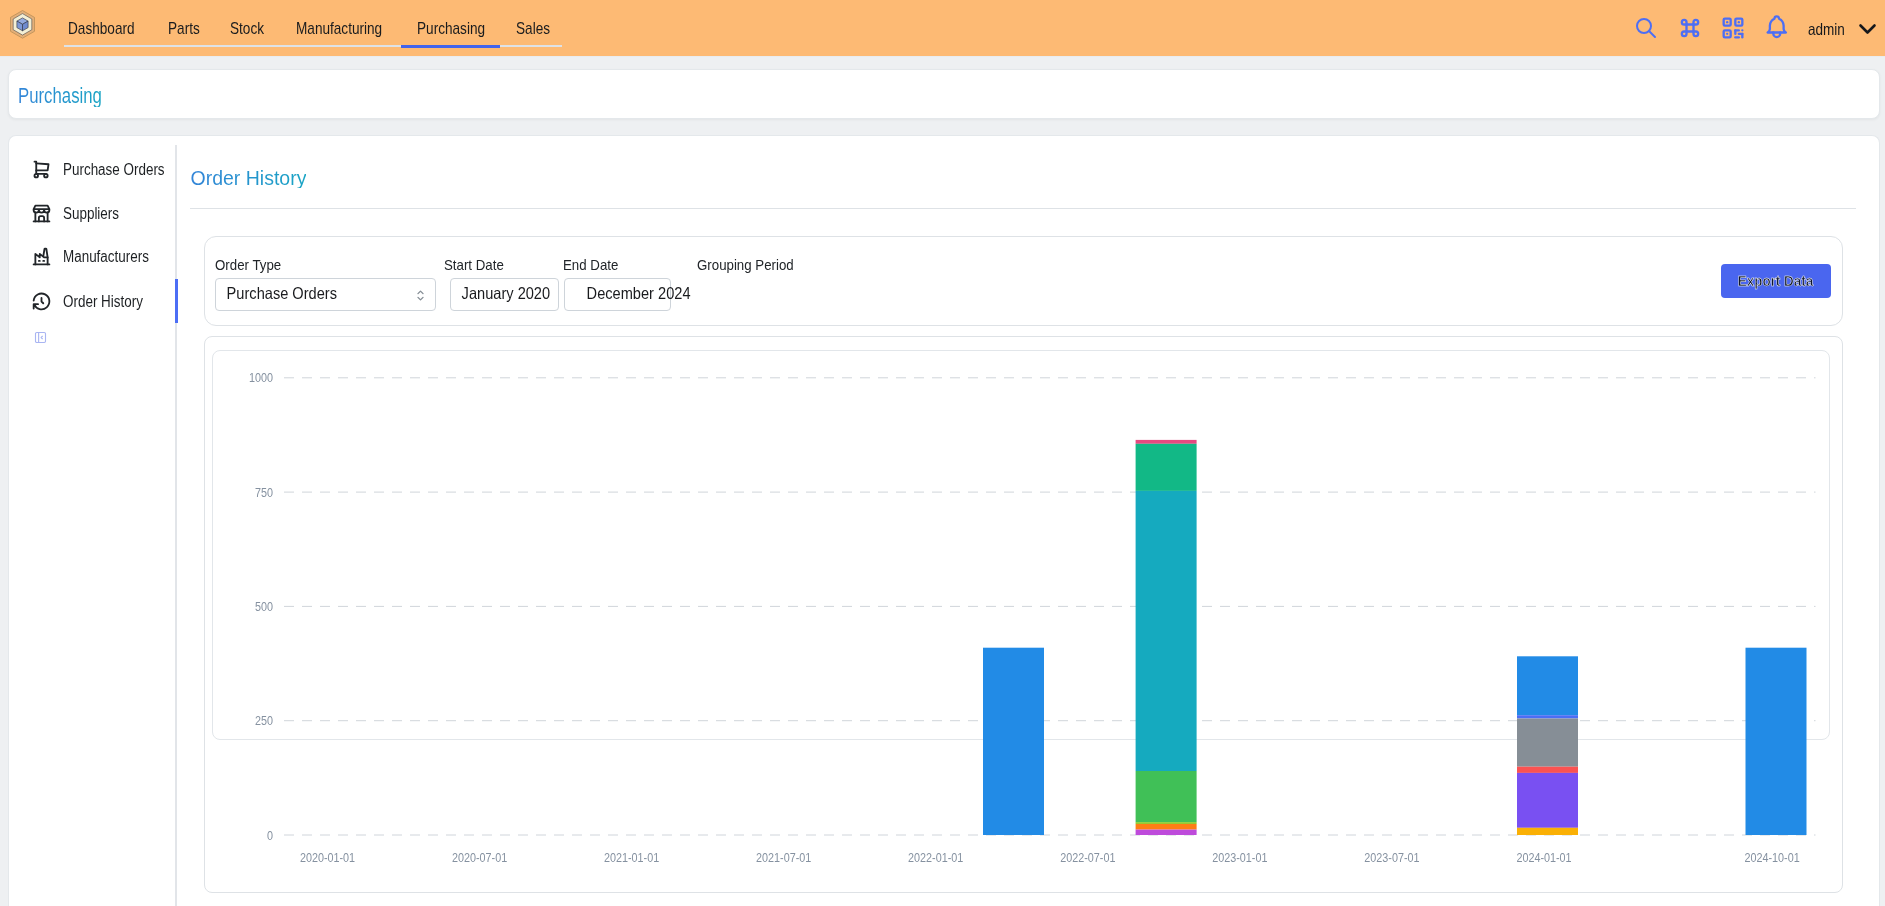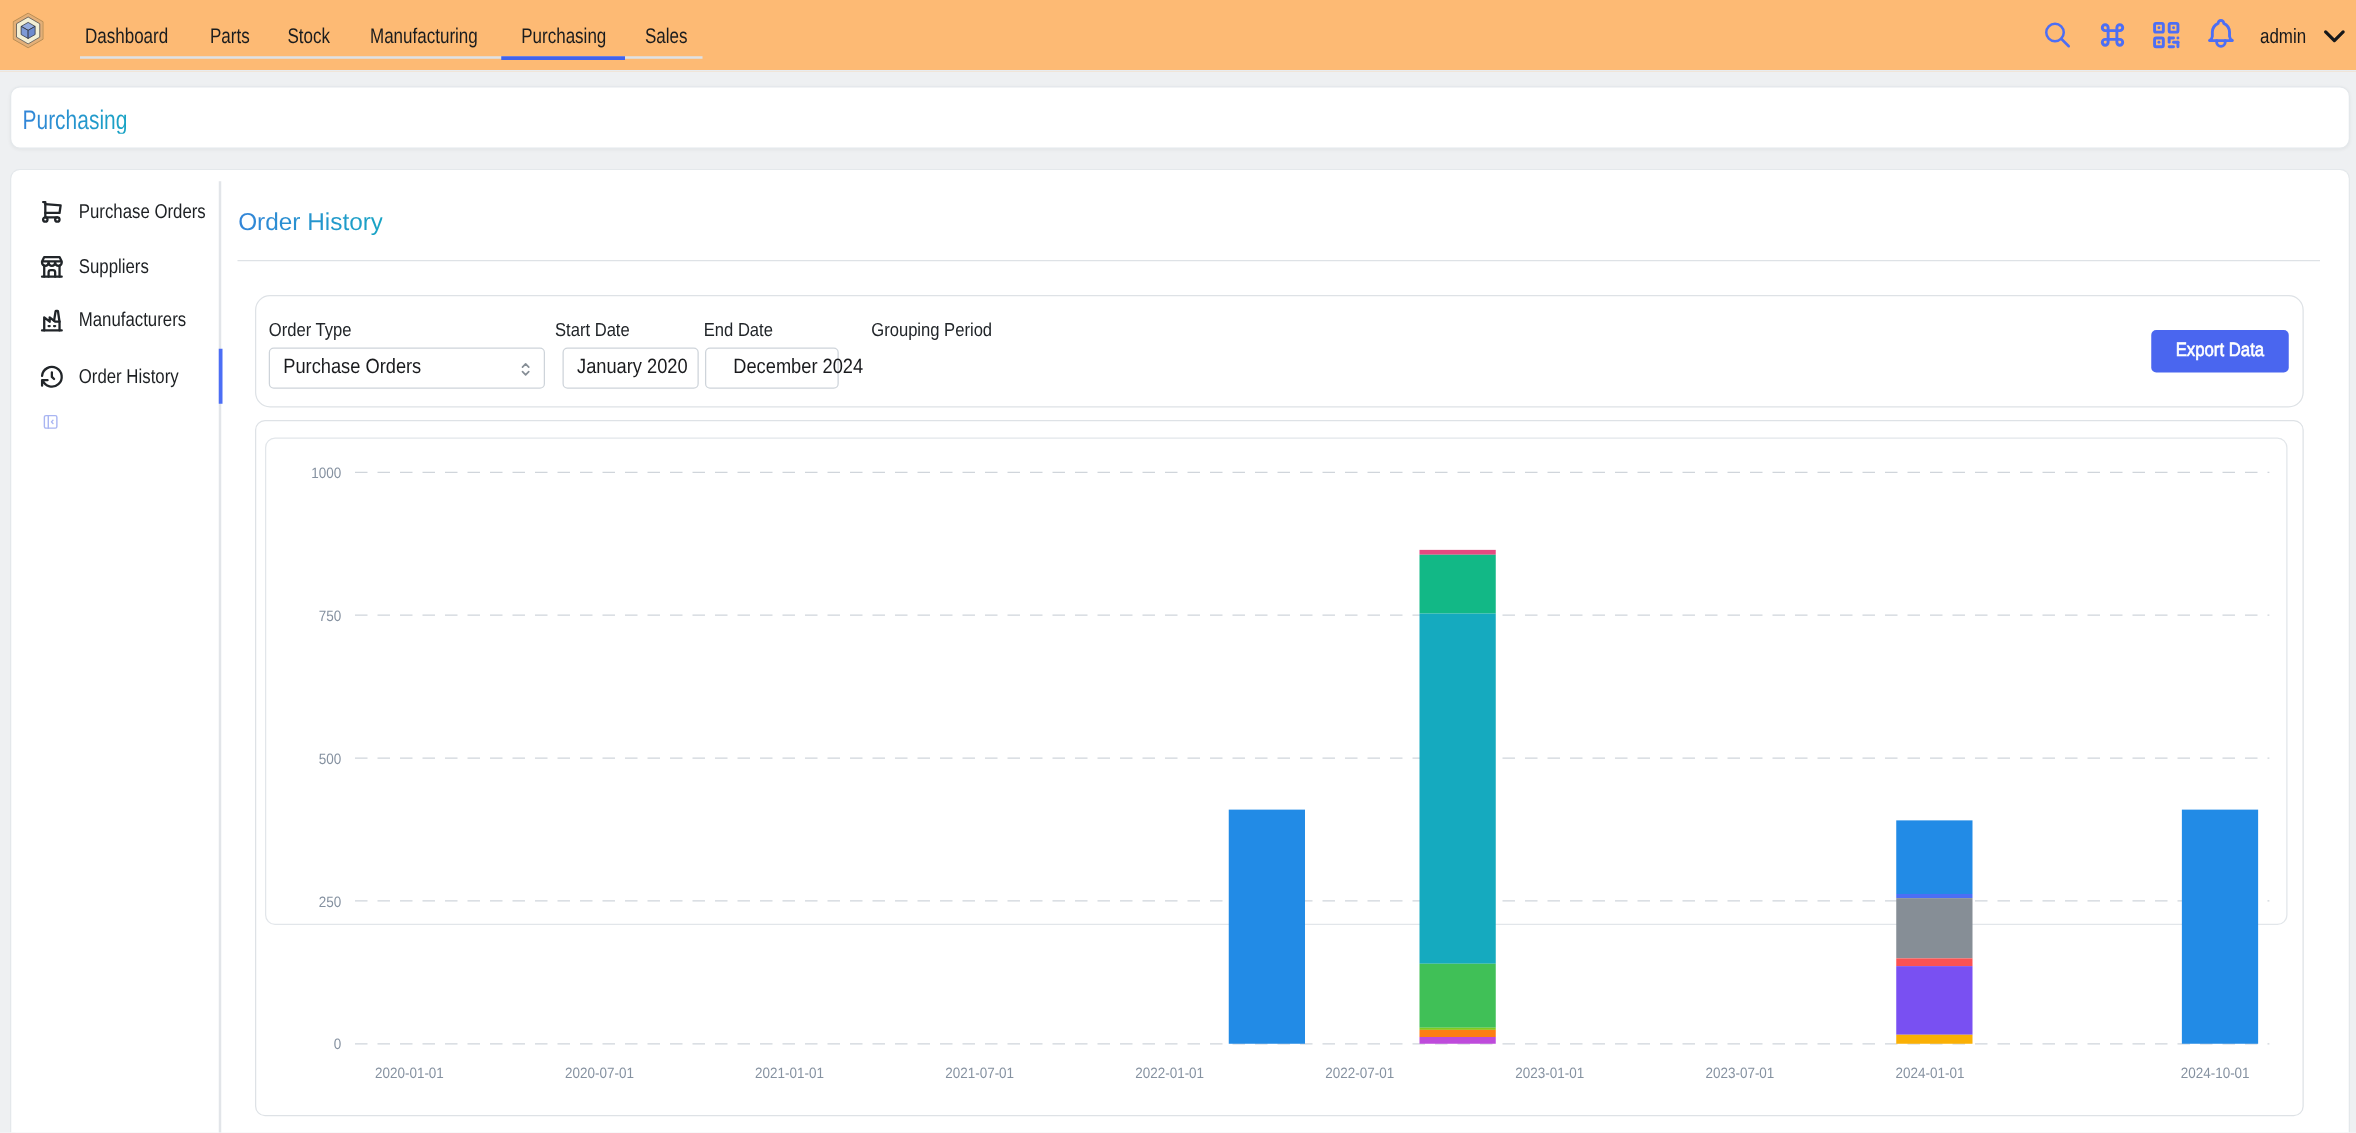--- a/index.html
+++ b/index.html
@@ -43,21 +43,21 @@
   .fcard { position:absolute; left:203.5px; top:235.5px; width:1639.5px; height:90px;
     background:#fff; border:1px solid #dee2e6; border-radius:12px; }
   .flabel { position:absolute; top:19px; font-size:15px; font-weight:500; color:#212529;
     transform:scaleX(.885); transform-origin:left center; white-space:nowrap; }
   .fbox { position:absolute; top:41px; height:33.5px; border:1px solid #ced4da; border-radius:4px;
     background:#fff; }
   .fbox span { display:block; font-size:16.5px; color:#1a1b1e; line-height:31.5px; padding-left:12px; position:relative; top:-1px;
     white-space:nowrap; transform:scaleX(.885); transform-origin:left center; }
   .selicon { position:absolute; top:9px; color:#868e96; }
   .exportbtn { position:absolute; left:1516px; top:27px; width:110.5px; height:34.5px;
-    background:#4a66ef; border-radius:4px; color:#ffffff; font-size:15.5px; font-weight:400;
+    background:#4a66ef; border-radius:4px; color:#0f172a; font-size:15.5px; font-weight:700;
     text-align:center; line-height:33.5px; transform:scaleX(1); }
   .exportbtn span { display:inline-block; transform:scaleX(.865); transform-origin:center center; white-space:nowrap; -webkit-text-stroke:.5px #fff; }
 
   .chartcard  { position:absolute; left:203.5px; top:336px; width:1639.5px; height:556.5px;
     background:#fff; border:1px solid #dee2e6; border-radius:8px; }
   .chartinner { position:absolute; left:7px; top:12.5px; width:1618.5px; height:390px;
     border:1px solid #e2e6ea; border-radius:8px; }
 </style>
 </head>
 <body>

